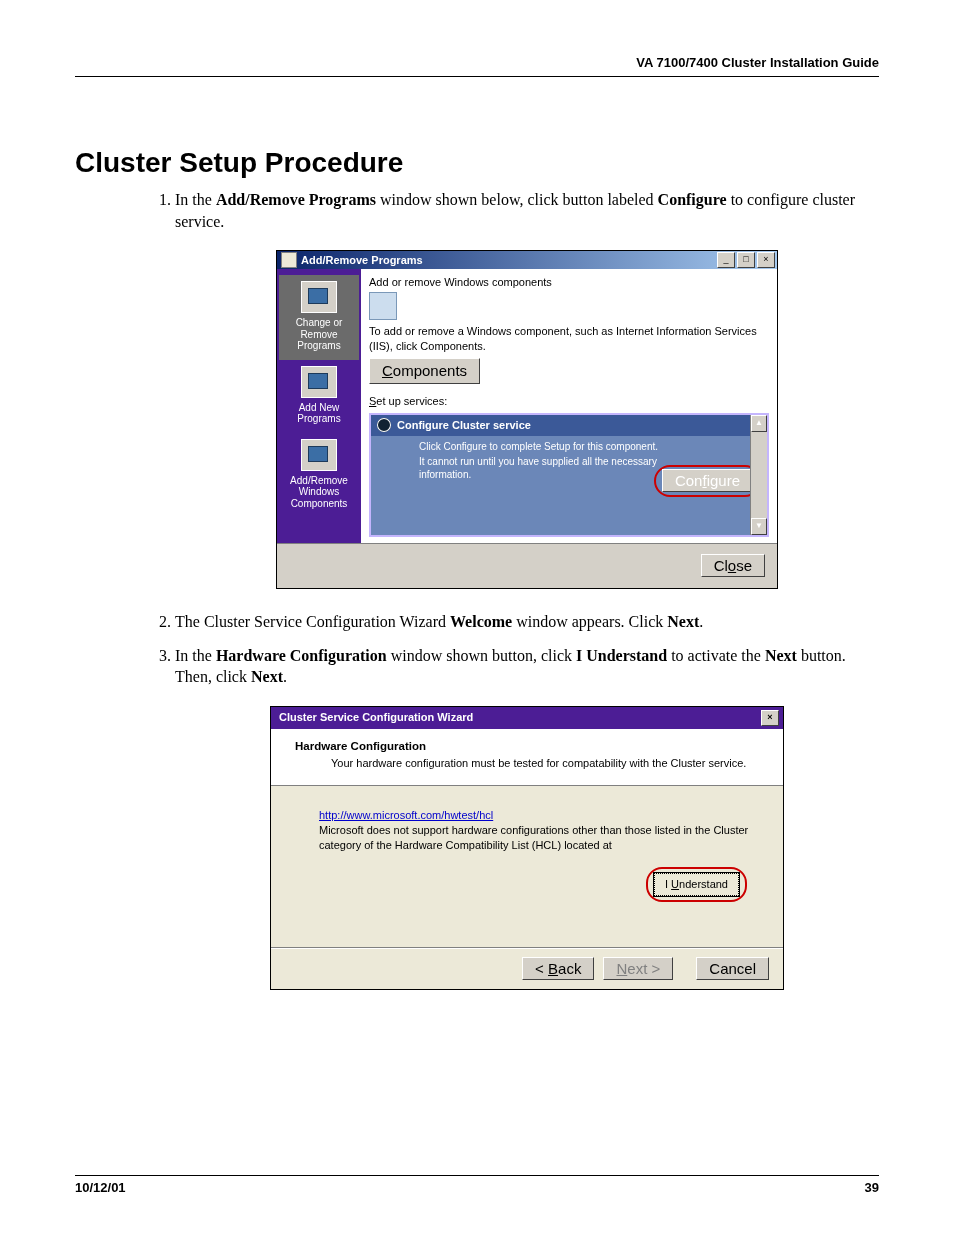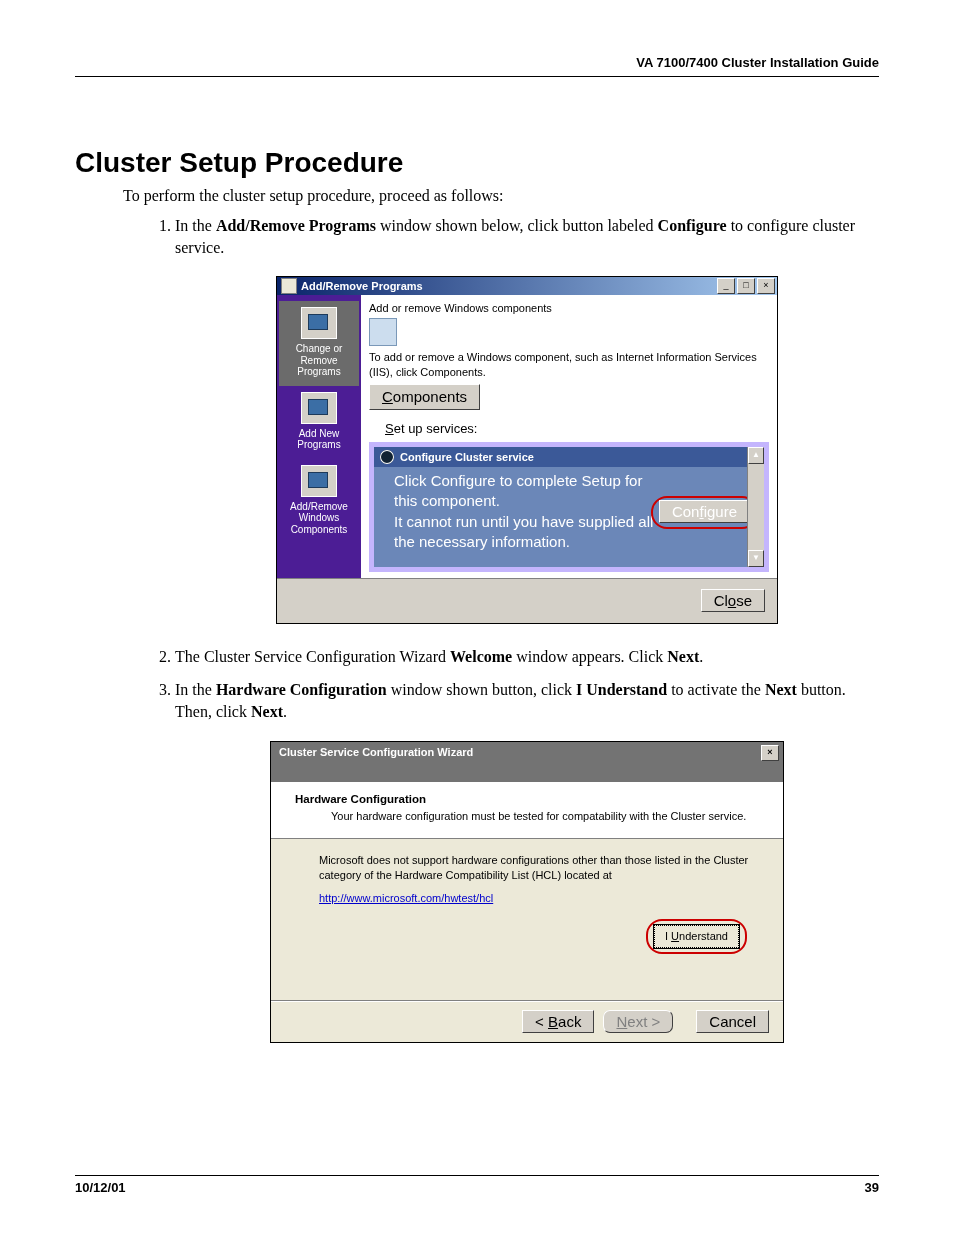--- a/index.html
+++ b/index.html
@@ -142,24 +142,24 @@
     font-size:15px;
     padding: 2px 12px;
     background:#d4d0c8;
     border:1px solid #fff;
     border-right-color:#404040;
     border-bottom-color:#404040;
     min-width: 72px;
     text-align:center;
   }
   .btn u{ text-decoration: underline; }
-  .sep { margin: 4px 0 2px 16px; font-size:13px; }
+  .sep { margin: 4px 0 2px 0; font-size:11px; }
 
   .svc-panel {
-    border:5px solid #c4b5fd;
+    border:2px solid #c4b5fd;
     background:#6b87b8;
     color:#fff;
     margin-top:2px;
     position:relative;
     flex:1;
     min-height:120px;
   }
   .svc-head {
     background:#3b5998;
     padding:3px 6px;
@@ -167,22 +167,23 @@
     display:flex;
     align-items:center;
     gap:6px;
   }
   .svc-head .sico{
     width:14px;height:14px;background:#123; border-radius:50%;
     box-shadow:0 0 0 1px #fff inset;
   }
   .svc-body{
     padding:4px 100px 8px 20px;
-    font-size:15px;
+    font-size:10px;
     line-height:1.3;
+    margin-left:28px;
   }
   .configure-wrap{
     position:absolute;
     right:6px;
     bottom:38px;
   }
   .red-oval{
     border:2px solid #c00;
     border-radius:16px;
     padding:4px 6px;
@@ -218,24 +219,24 @@
   
   .dlg {
     width:512px;
     margin: 18px auto 0 auto;
     border:1px solid #000;
     font-family: Tahoma, Arial, sans-serif;
     font-size:11px;
     background:#ece9d8;
   }
   .dlg-title{
-    background:#737373;
+    background:#4c1d95;
     color:#fff;
     font-weight:bold;
-    padding:3px 4px 21px 8px;
+    padding:3px 4px 3px 8px;
     display:flex;
     align-items:center;
   }
   .dlg-title span{flex:1;}
   .dlg-head{
     background:#fff;
     border-bottom:1px solid #808080;
     padding:10px 18px 14px 24px;
   }
   .dlg-head .h1{font-weight:bold; font-size:11.5px; margin-bottom:2px;}
@@ -256,21 +257,21 @@
     background:#ece9d8;
     display:inline-block;
   }
   .dlg-foot{
     border-top:1px solid #fff;
     box-shadow:0 -1px 0 #808080;
     padding:10px 14px;
     text-align:right;
   }
   .dlg-foot .btn{ margin-left:6px; min-width:68px;}
-  .btn.disabled{ color:#808080;border-radius:7px; }
+  .btn.disabled{ color:#808080; }
 
   
   .pg-foot{
     position:absolute;
     left:75px; right:75px; bottom:40px;
   }
   .pg-foot .line{ border-top:1.5px solid #000; margin-bottom:4px;}
   .pg-foot .row{
     display:flex; justify-content:space-between;
     font-family: Arial, sans-serif;
@@ -279,21 +280,20 @@
   }
 </style>
 </head>
 <body>
 
 <div class="page">
   <div class="hdr-right">VA 7100/7400 Cluster Installation Guide</div>
   <div class="hdr-line"></div>
 
   <h1 class="section">Cluster Setup Procedure</h1>
-  <div class="intro">To perform the cluster setup procedure, proceed as follows:</div>
 
   <ol class="steps">
     <li>
       <span>In the </span><span class="bold">Add/Remove Programs</span><span> window shown below, click button labeled </span><span class="bold">Configure</span><span> to configure cluster service.</span>
 
       
       <div class="win">
         <div class="titlebar">
           <span class="title-icon"></span>
           <span class="caption">Add/Remove Programs</span>
@@ -365,22 +365,22 @@
       <div class="dlg">
         <div class="dlg-title">
           <span>Cluster Service Configuration Wizard</span>
           <div class="wbtn">×</div>
         </div>
         <div class="dlg-head">
           <div class="h1">Hardware Configuration</div>
           <div class="h2">Your hardware configuration must be tested for compatability with the Cluster service.</div>
         </div>
         <div class="dlg-body">
+          <div style="margin-top:8px;"><span class="link">http://www.microsoft.com/hwtest/hcl</span></div>
           <div>Microsoft does not support hardware configurations other than those listed in the Cluster category of the Hardware Compatibility List (HCL) located at</div>
-          <div style="margin-top:8px;"><span class="link">http://www.microsoft.com/hwtest/hcl</span></div>
           <div class="iu-wrap">
             <span class="red-oval">
               <span class="focus-btn">I <u>U</u>nderstand</span>
             </span>
           </div>
         </div>
         <div class="dlg-foot">
           <span class="btn">&lt; <u>B</u>ack</span>
           <span class="btn disabled"><u>N</u>ext &gt;</span>
           <span class="btn" style="margin-left:20px;">Cancel</span>

